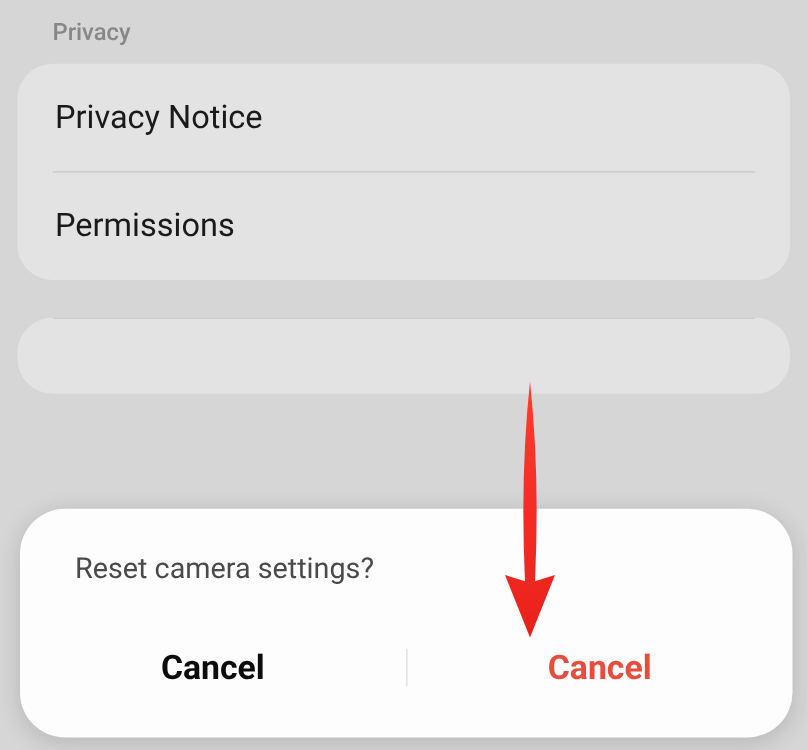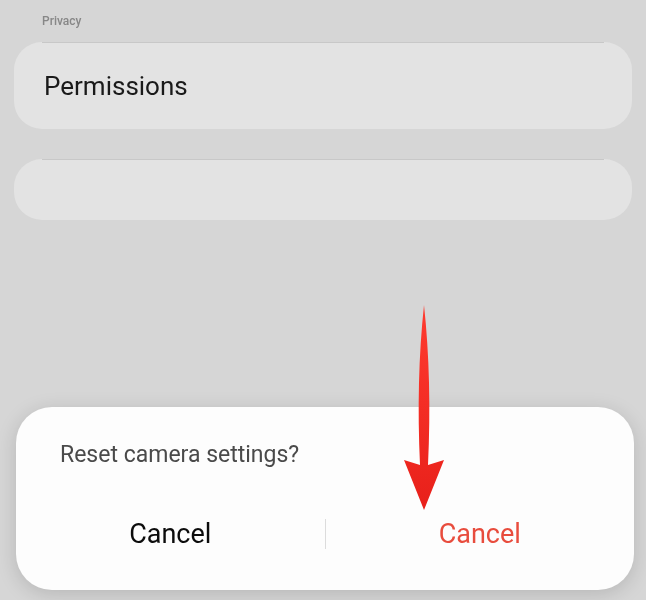--- a/index.html
+++ b/index.html
@@ -9,21 +9,21 @@
       font-family: -apple-system, BlinkMacSystemFont, "Segoe UI", Roboto, sans-serif;
     }
     body {
       width: 646px;
       height: 600px;
       background: #d6d6d6;
       position: relative;
       overflow: hidden;
     }
     .section-header {
-      font-size: 12px;
+      font-size: 19px;
       color: #878787;
       font-weight: 500;
       padding: 14px 0 14px 42px;
     }
     .card {
       background: #e3e3e3;
       border-radius: 28px;
       margin: 0 14px;
     }
     .card-row {
@@ -66,21 +66,21 @@
     .dialog-buttons {
       display: flex;
       align-items: center;
       justify-content: center;
       padding-bottom: 30px;
     }
     .dialog-button {
       flex: 1;
       text-align: center;
       font-size: 27px;
-      font-weight: 400;
+      font-weight: 700;
       cursor: pointer;
       padding: 10px 0;
     }
     .cancel-btn {
       color: #0c0c0c;
     }
     .reset-btn {
       color: #e84c3d;
     }
     .btn-divider {
@@ -94,20 +94,21 @@
       top: 300px;
       pointer-events: none;
     }
   </style>
 </head>
 <body>
 
 <div class="section-header">Privacy</div>
 
 <div class="card">
+  <div class="card-row">Privacy Notice</div>
   <div class="divider"></div>
   <div class="card-row">Permissions</div>
 </div>
 
 <div class="card2">
   <div class="divider"></div>
   <div style="height:60px"></div>
 </div>
 
 <div class="dialog">

